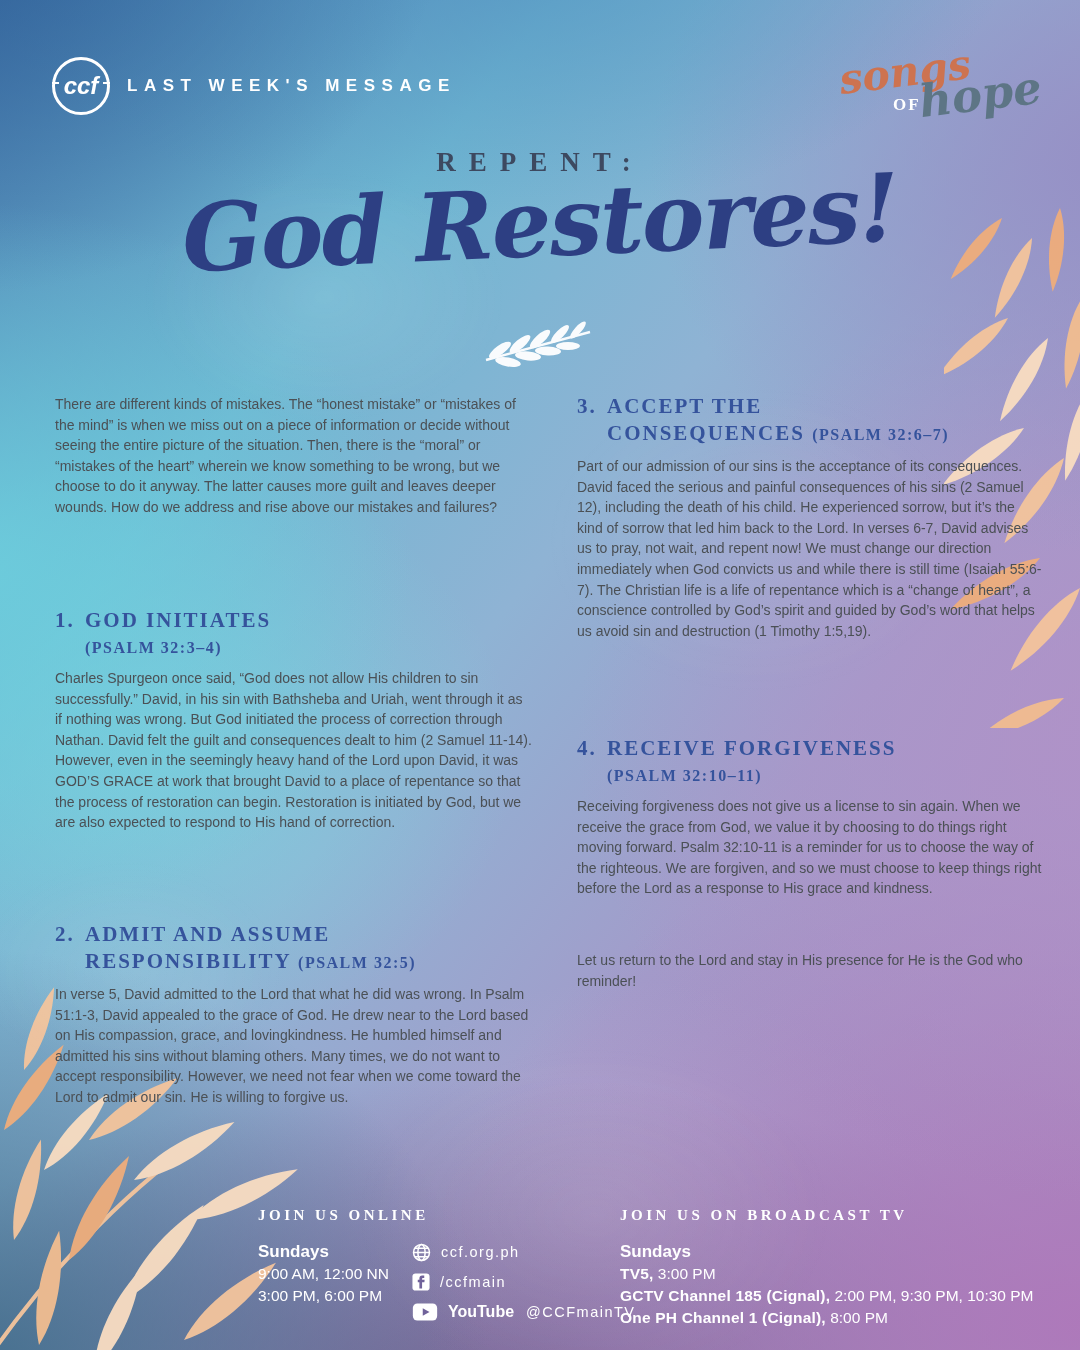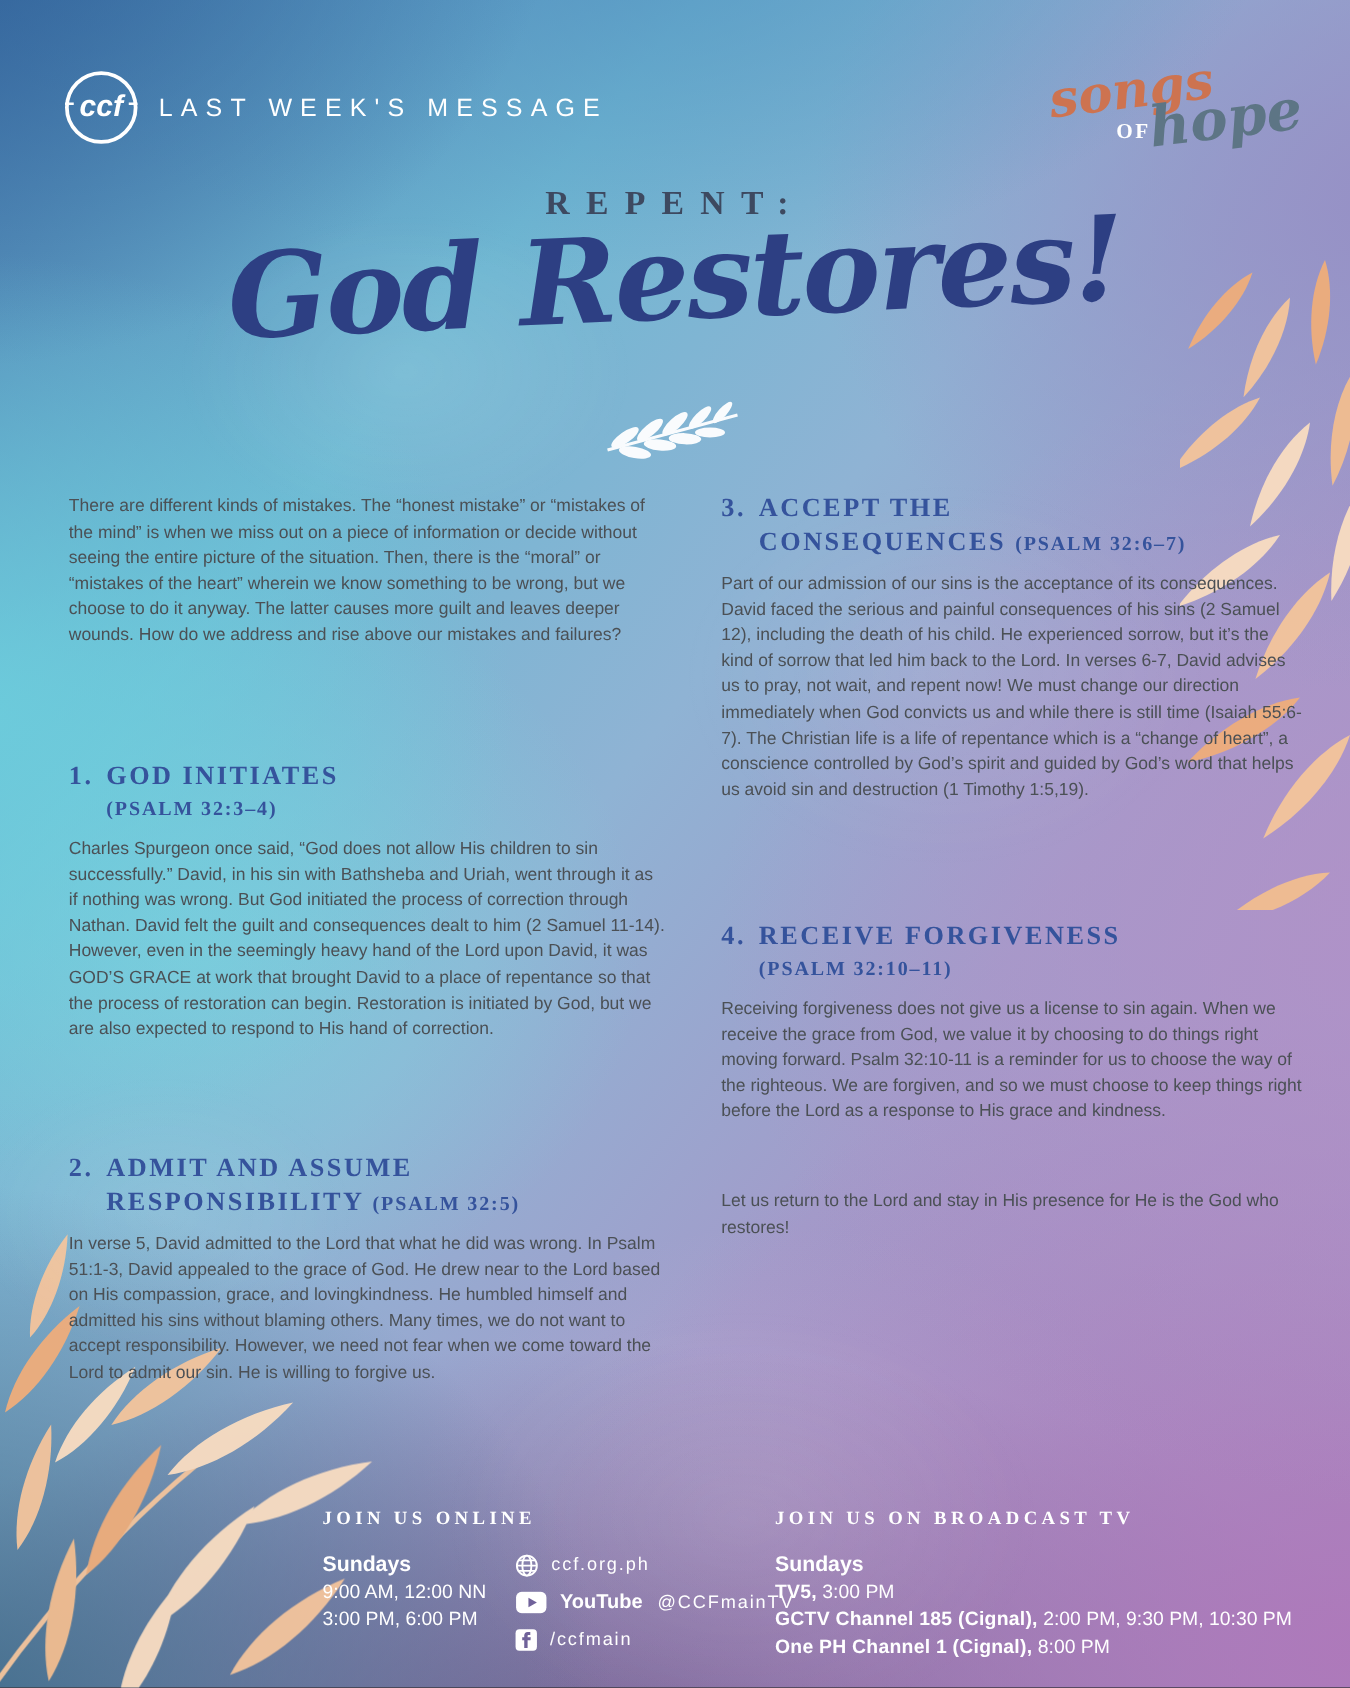--- a/index.html
+++ b/index.html
@@ -24,21 +24,21 @@
       radial-gradient(260px 180px at 30% 22%, rgba(255,255,255,.10), rgba(255,255,255,0) 70%),
       radial-gradient(300px 220px at 70% 40%, rgba(255,255,255,.08), rgba(255,255,255,0) 70%),
       radial-gradient(340px 240px at 55% 90%, rgba(255,255,255,.10), rgba(255,255,255,0) 70%),
       radial-gradient(220px 160px at 12% 72%, rgba(255,255,255,.07), rgba(255,255,255,0) 70%);
   }
   
   .logo{position:absolute;left:52px;top:57px;width:52px;height:52px;border:3px solid #fff;border-radius:50%;
     display:flex;align-items:center;justify-content:center;color:#fff;font-weight:bold;font-size:24px;letter-spacing:0;font-style:italic;}
   .logo .tick{position:absolute;width:7px;height:2.5px;background:#fff;top:42%;}
   .logo .tick.l{left:-3px;} .logo .tick.r{right:-3px;}
-  .kicker{position:absolute;left:127px;top:76px;color:#fff;font-weight:normal;font-size:20px;letter-spacing:6.5px;}
+  .kicker{position:absolute;left:127px;top:76px;color:#fff;font-weight:bold;font-size:17px;letter-spacing:6.5px;}
   .series{position:absolute;left:835px;top:40px;width:200px;height:95px;color:#fff;}
   .series .songs{position:absolute;left:4px;top:8px;font-family:"DejaVu Serif",serif;font-style:italic;font-weight:bold;
     font-size:41px;color:#cd7350;transform:rotate(-7deg);}
   .series .of{position:absolute;left:58px;top:55px;font-family:"Liberation Serif",serif;font-weight:bold;font-size:17px;letter-spacing:2px;color:#fff;}
   .series .hope{position:absolute;left:84px;top:28px;font-family:"DejaVu Serif",serif;font-style:italic;font-weight:bold;
     font-size:45px;color:#5d7585;transform:rotate(-7deg);}
   
   .title-eyebrow{position:absolute;left:0;top:147px;width:100%;text-align:center;color:#3d4960;
     font-family:"Liberation Serif",serif;font-weight:bold;font-size:27px;letter-spacing:13px;}
   .title-main{position:absolute;left:0;top:168px;width:100%;text-align:center;color:#2d3f83;
@@ -162,54 +162,54 @@
   </div>
   <p class="body-par" style="left:577px;top:456px;width:466px;">Part of our admission of our sins is the acceptance of its consequences. David faced the serious and painful consequences of his sins (2 Samuel 12), including the death of his child. He experienced sorrow, but it’s the kind of sorrow that led him back to the Lord. In verses 6-7, David advises us to pray, not wait, and repent now! We must change our direction immediately when God convicts us and while there is still time (Isaiah 55:6-7). The Christian life is a life of repentance which is a “change of heart”, a conscience controlled by God’s spirit and guided by God’s word that helps us avoid sin and destruction (1 Timothy 1:5,19).</p>
 
   <div class="sec-head" style="left:577px;top:735px;width:470px;">
     <span class="num">4.</span>
     <div class="h-line">RECEIVE FORGIVENESS</div>
     <div class="h-line ref">(PSALM 32:10–11)</div>
   </div>
   <p class="body-par" style="left:577px;top:796px;width:466px;">Receiving forgiveness does not give us a license to sin again. When we receive the grace from God, we value it by choosing to do things right moving forward. Psalm 32:10-11 is a reminder for us to choose the way of the righteous. We are forgiven, and so we must choose to keep things right before the Lord as a response to His grace and kindness.</p>
 
-  <p class="body-par" style="left:577px;top:950px;width:466px;">Let us return to the Lord and stay in His presence for He is the God who restores!</p>
+  <p class="body-par" style="left:577px;top:950px;width:466px;">Let us return to the Lord and stay in His presence for He is the God who reminder!</p>
 
   <div class="f-head" style="left:258px;top:1207px;">JOIN US ONLINE</div>
   <div class="f-text" style="left:258px;top:1241px;">
     <div class="day">Sundays</div>
     <div>9:00 AM, 12:00 NN</div>
     <div>3:00 PM, 6:00 PM</div>
   </div>
   <div class="f-links" style="left:412px;top:1237px;">
     <div class="f-link">
       <svg width="19" height="19" viewBox="0 0 20 20">
           <g stroke="#fff" stroke-width="1.6" fill="none">
             <circle cx="10" cy="10" r="8.4"></circle>
             <ellipse cx="10" cy="10" rx="3.8" ry="8.4"></ellipse>
             <path d="M1.6,10 H18.4 M2.6,5.6 H17.4 M2.6,14.4 H17.4"></path>
           </g>
         </svg>
       <span>ccf.org.ph</span>
     </div>
     <div class="f-link">
+      <svg width="18" height="18" viewBox="0 0 20 20">
+          <rect x="0.5" y="0.5" width="19" height="19" rx="3.5" fill="#fff"></rect>
+          <path d="M13.8,10.2 h-2.6 v7 h-3 v-7 H6.4 V7.6 h1.8 V6 c0-1.9 1-3.2 3.1-3.2 h2.3 v2.7 h-1.6 c-0.6,0-0.8,0.3-0.8,0.9 v1.2 h2.8 z" fill="#70629a"></path>
+        </svg>
+      <span>/ccfmain</span>
+    </div>
+    <div class="f-link">
       <svg width="26" height="18" viewBox="0 0 28 20">
           <rect x="0.5" y="0.5" width="27" height="19" rx="5" fill="#fff"></rect>
           <path d="M11.5,5.8 L19,10 L11.5,14.2 Z" fill="#70629a"></path>
         </svg>
       <span class="yt-word">YouTube</span>
       <span>@CCFmainTV</span>
     </div>
-    <div class="f-link">
-      <svg width="18" height="18" viewBox="0 0 20 20">
-          <rect x="0.5" y="0.5" width="19" height="19" rx="3.5" fill="#fff"></rect>
-          <path d="M13.8,10.2 h-2.6 v7 h-3 v-7 H6.4 V7.6 h1.8 V6 c0-1.9 1-3.2 3.1-3.2 h2.3 v2.7 h-1.6 c-0.6,0-0.8,0.3-0.8,0.9 v1.2 h2.8 z" fill="#70629a"></path>
-        </svg>
-      <span>/ccfmain</span>
-    </div>
   </div>
 
   <div class="f-head" style="left:620px;top:1207px;">JOIN US ON BROADCAST TV</div>
   <div class="f-text" style="left:620px;top:1241px;">
     <div class="day">Sundays</div>
     <div class="sched"><b>TV5,</b> <span>3:00 PM</span></div>
     <div class="sched"><b>GCTV Channel 185 (Cignal),</b> <span>2:00 PM, 9:30 PM, 10:30 PM</span></div>
     <div class="sched"><b>One PH Channel 1 (Cignal),</b> <span>8:00 PM</span></div>
   </div>
 

